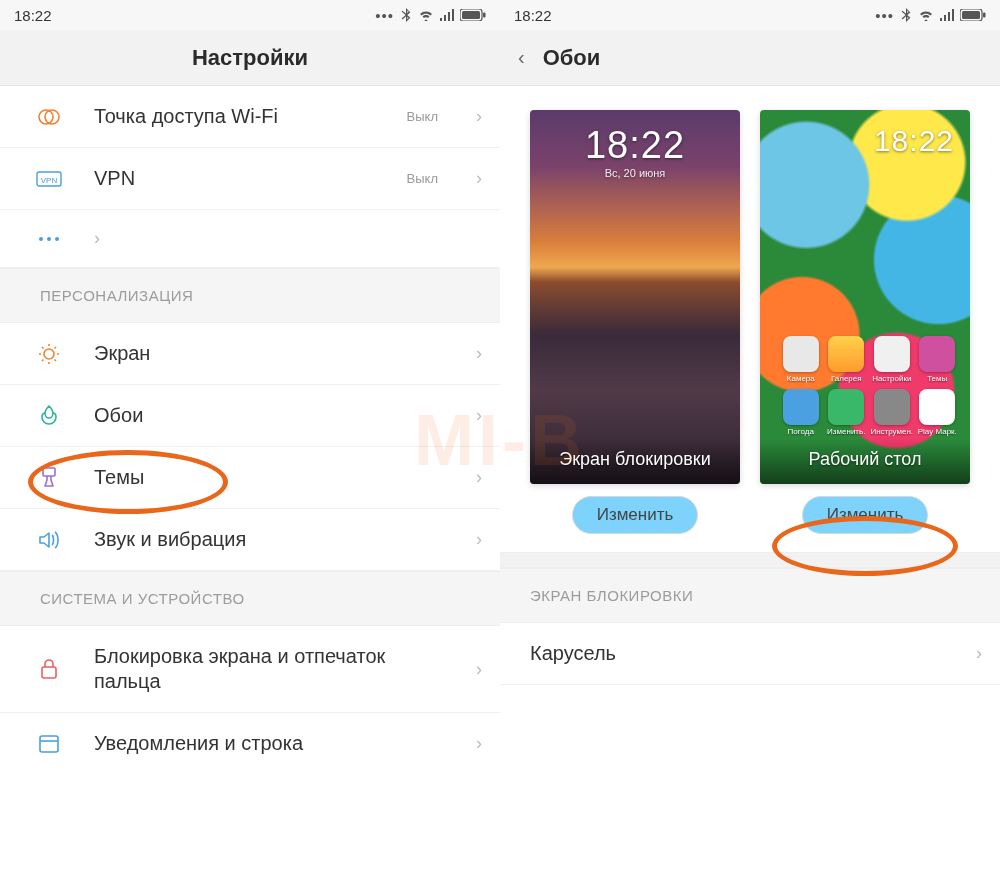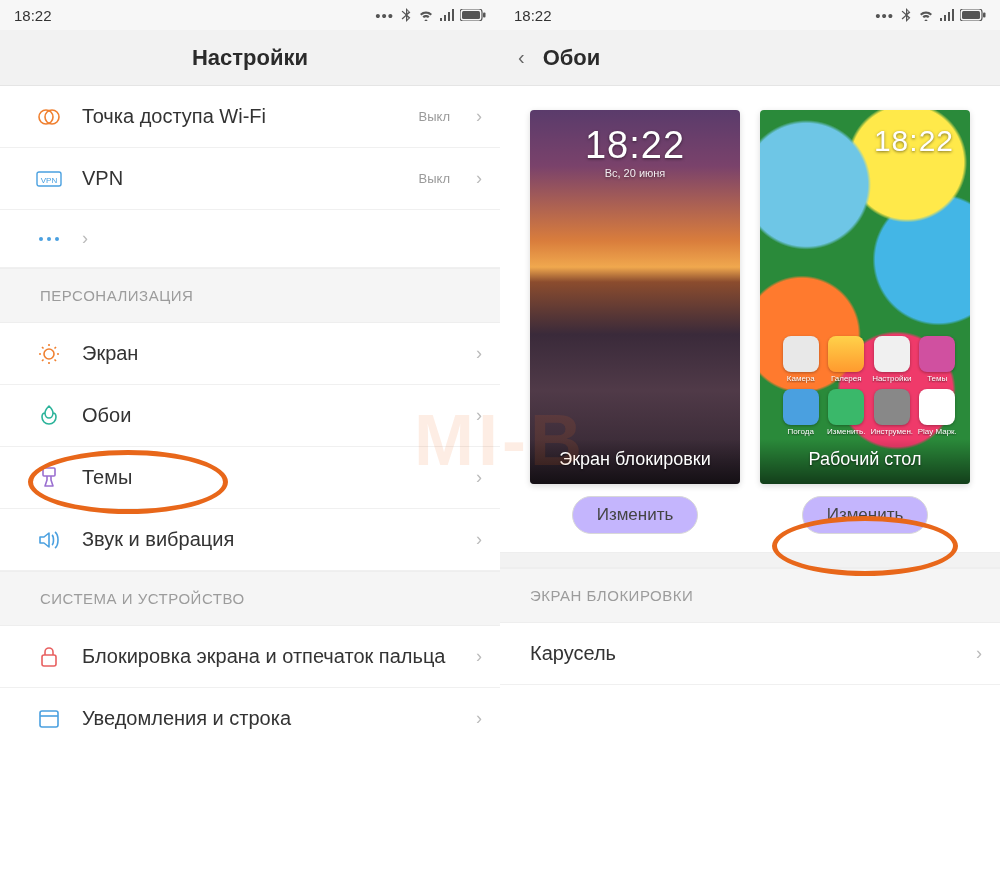--- a/index.html
+++ b/index.html
@@ -46,21 +46,21 @@
     border-top:1px solid #eee;
     border-bottom:1px solid #eee;
     letter-spacing: .5px;
   }
   .list-item {
     display: flex;
     align-items: center;
     padding: 18px 18px 18px 36px;
     border-bottom: 1px solid #f0f0f0;
     background:#fff;
-    gap: 20px;
+    gap: 32px;
     font-size: 20px;
     color: #333;
     position:relative;
   }
   .list-item .icon { width: 26px; display:flex; justify-content:center;}
   .list-item .label { flex: 1; line-height:1.25;}
   .list-item .value { color:#9a9a9a; font-size:13px; padding-right:6px;}
   .list-item .chev { color:#bbb; font-size:18px;}
   .gap { height: 16px; background:#f2f2f2; border-top:1px solid #eee; border-bottom:1px solid #eee;}
 
@@ -108,21 +108,21 @@
   }
   .app-ico {
     width:36px; height:36px; border-radius:8px; margin:0 auto;
     box-shadow:0 1px 3px rgba(0,0,0,.3);
   }
   .app-lbl { font-size:8px; color:#fff; text-align:center; text-shadow:0 1px 2px rgba(0,0,0,.6); margin-top:2px; overflow:hidden; white-space:nowrap;}
   .app-cell { display:flex; flex-direction:column; align-items:center;}
 
   .pill-btn {
     border:1px solid #d8d8d8; border-radius:22px;
-    padding:8px 24px; font-size:17px; color:#444; background:#c4b5fd;
+    padding:8px 24px; font-size:17px; color:#444; background:#7dd3fc;
   }
 
   
   .highlight {
     position:absolute; border:5px solid #e8671a; border-radius:50%;
     pointer-events:none;
   }
 
   
   .watermark {

